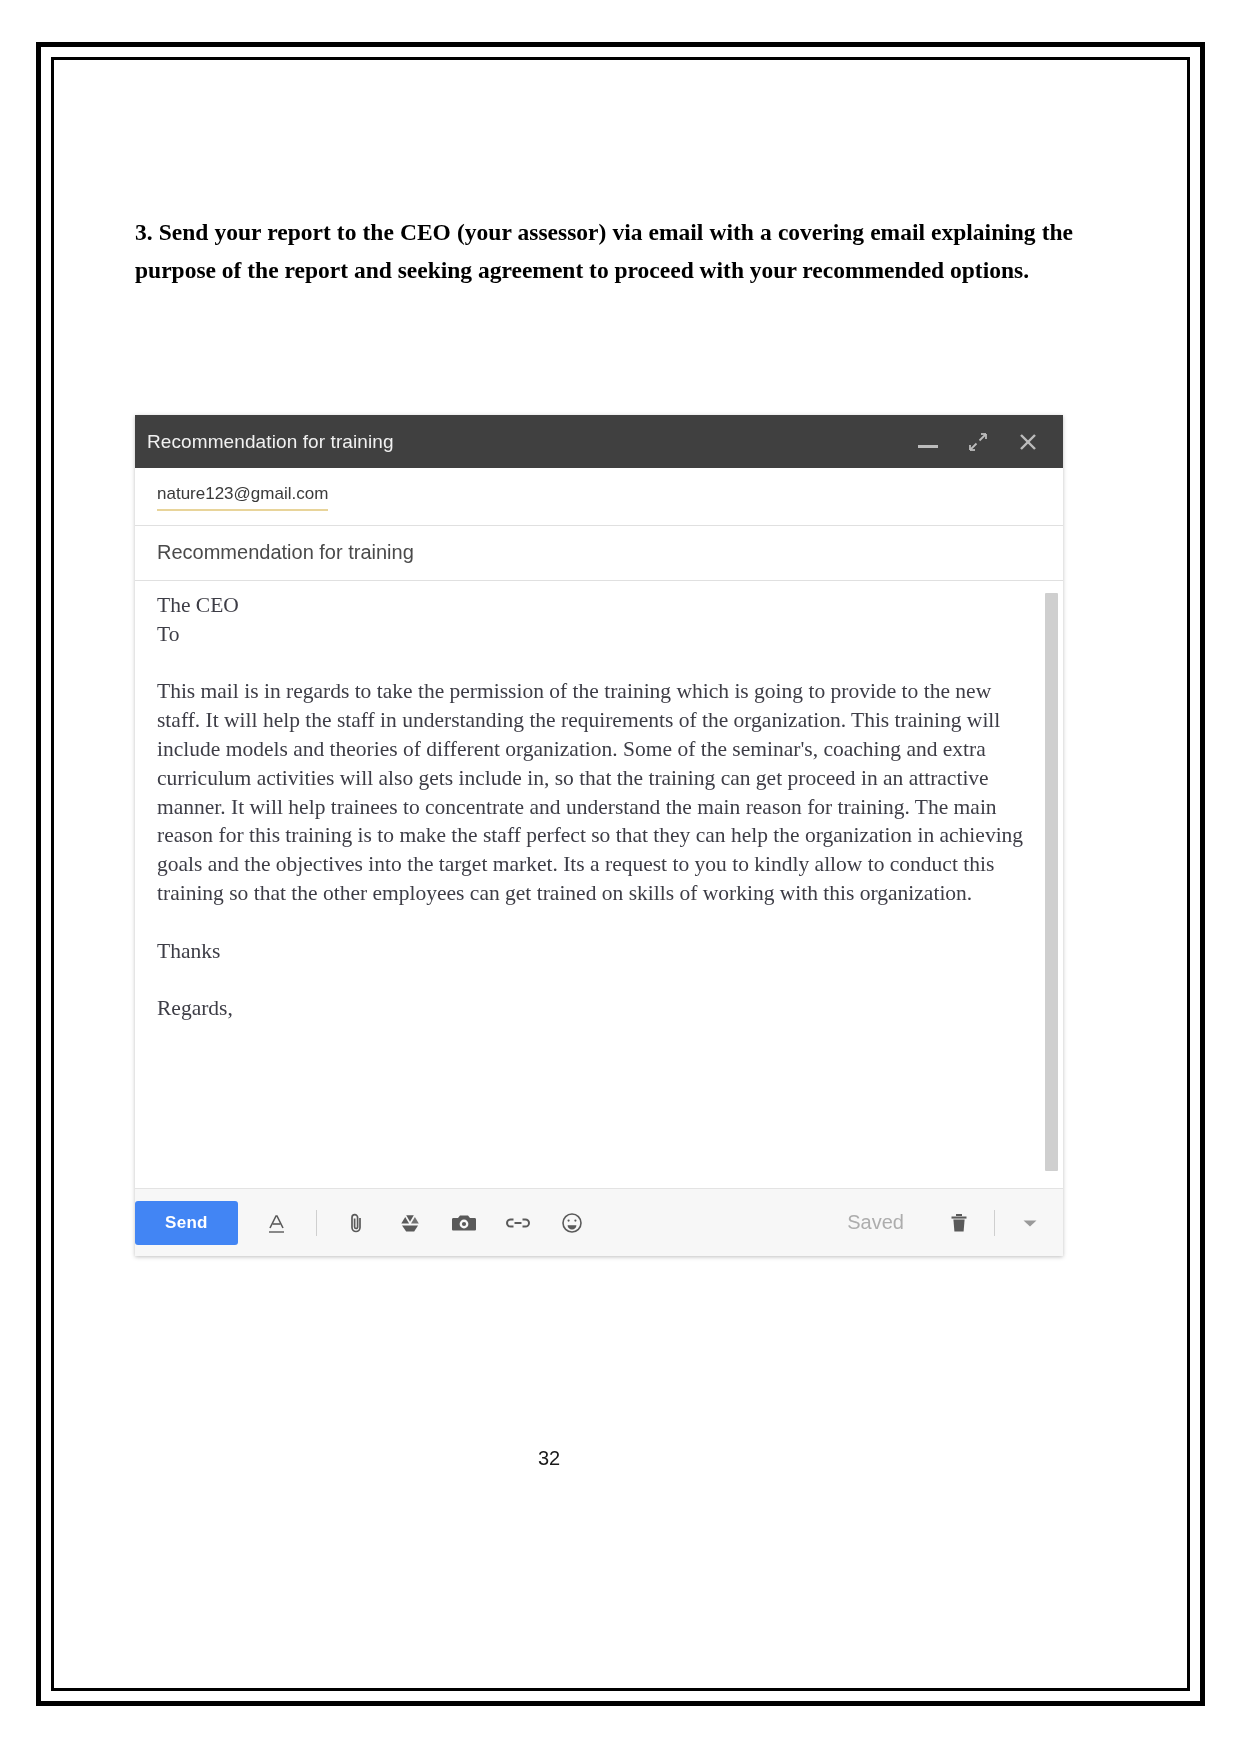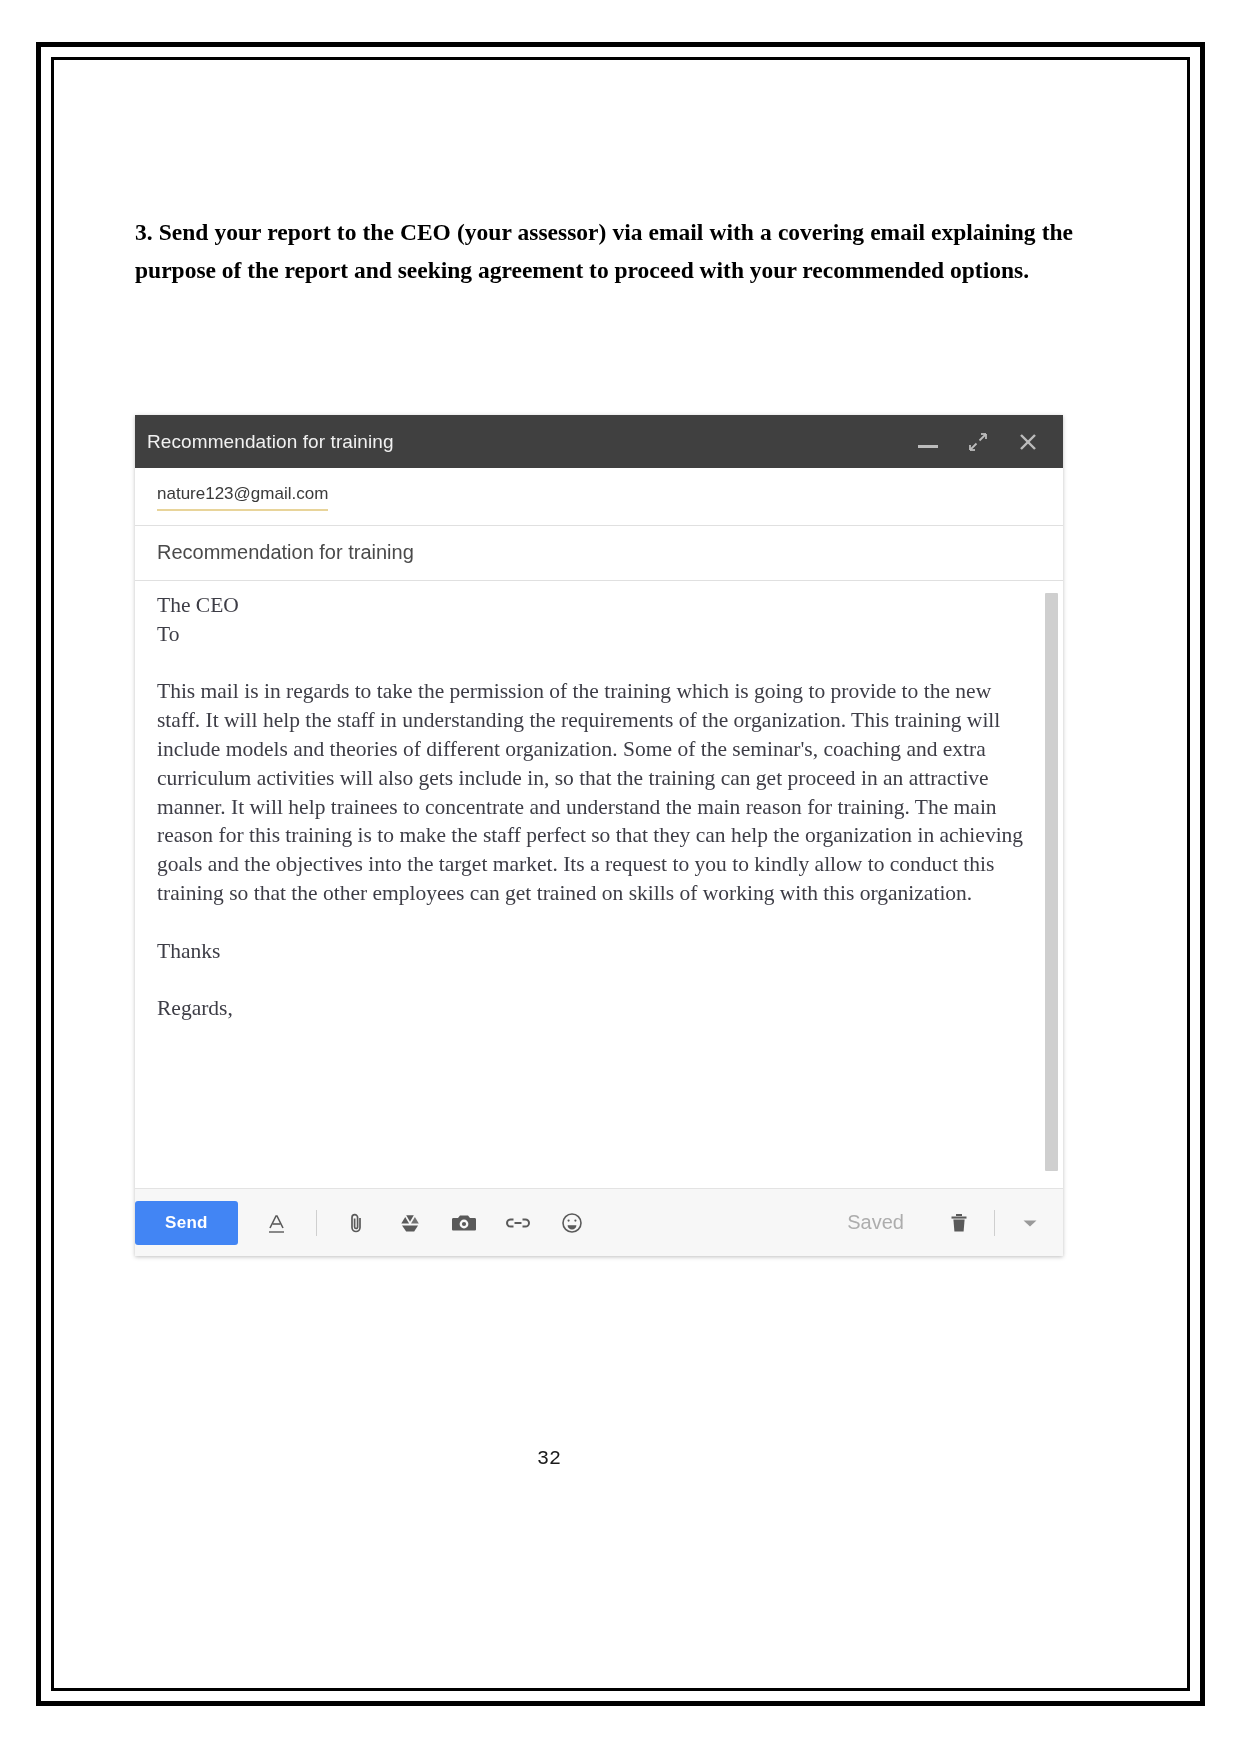--- a/index.html
+++ b/index.html
@@ -244,21 +244,21 @@
   }
   .caret-down { color: #9a9a9a; }
 
   
   .page-number {
     position: absolute;
     left: 0;
     top: 1390px;
     width: 996px;
     text-align: center;
-    font-family: Liberation Mono, monospace;
+    font-family: Liberation Sans, sans-serif;
     font-size: 20px;
     color: #1a1a1a;
   }
 </style>
 </head>
 <body>
 
 <div class="page-frame-outer"></div>
 <div class="page-frame-inner"></div>
 

